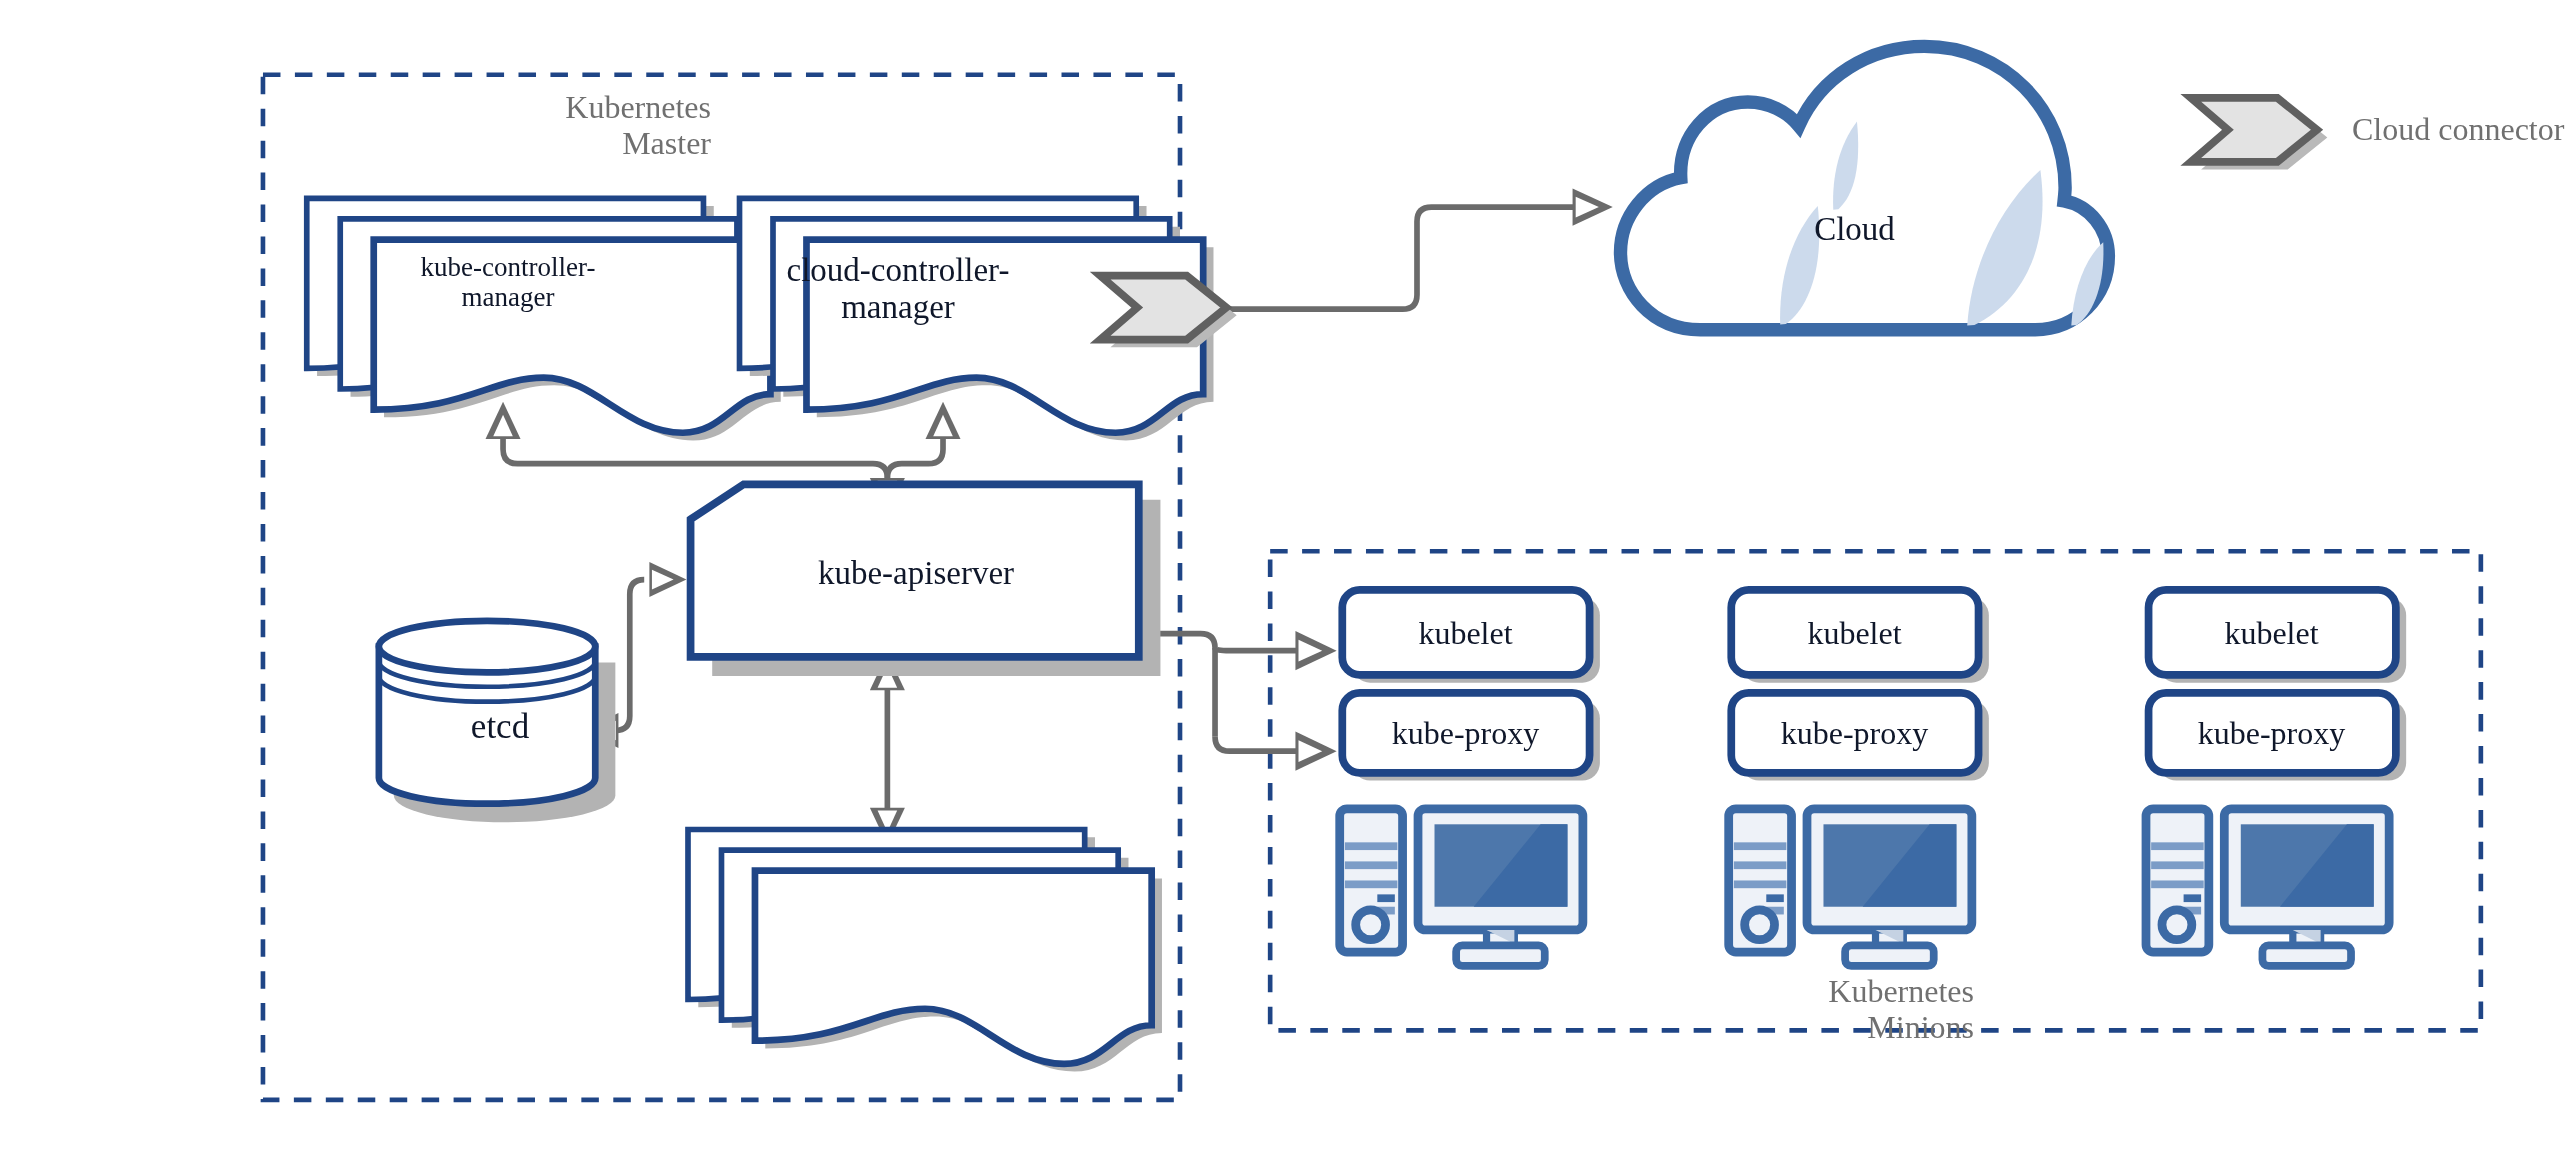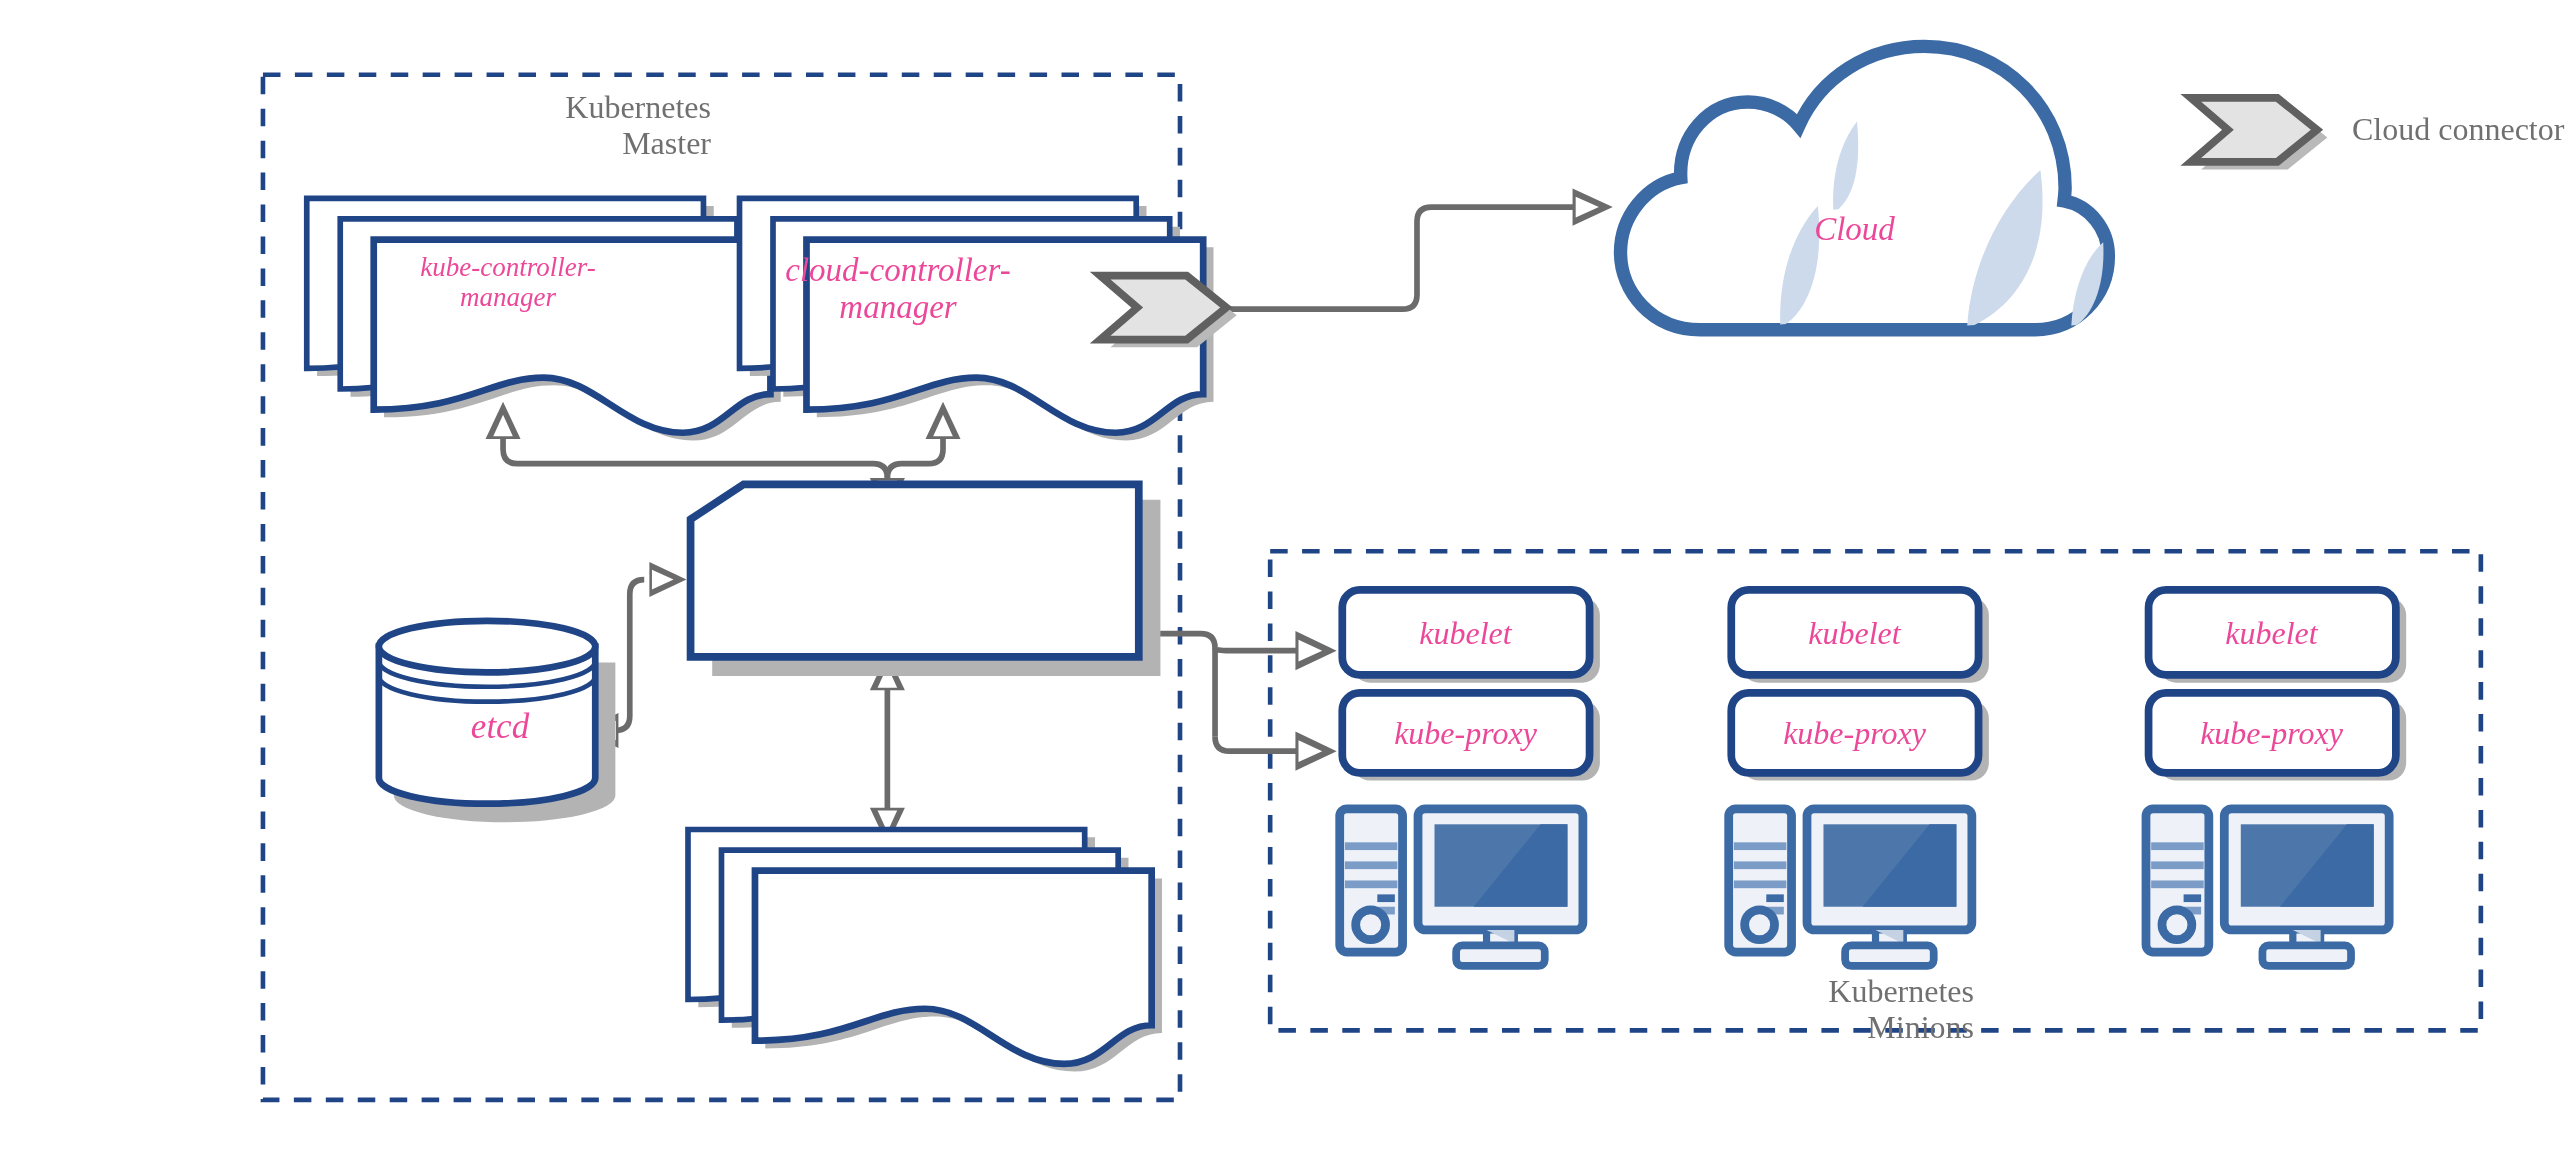--- a/index.html
+++ b/index.html
@@ -11,21 +11,21 @@
   #stage{position:relative;width:2665px;height:1153px;overflow:hidden;background:#fff;}
   #diagram{position:absolute;left:0;top:0;width:2665px;height:1153px;}
   .lbl{
     position:absolute;
     font-family:"Liberation Serif", serif;
     text-align:center;
     white-space:pre-line;
     line-height:1.12;
     pointer-events:none;
   }
-  .lbl-blue{color:#ec4899;font-style:italic;}
+  .lbl-blue{color:#0f172a;}
   .lbl-gray{color:#707070;text-align:right;}
 </style>
 </head>
 <body>
 
 <div id="stage">
 
 <svg id="diagram" viewBox="0 0 5172 2238" xmlns="http://www.w3.org/2000/svg">
 
   <defs>
@@ -236,20 +236,21 @@
 
 <div class="lbl lbl-gray" style="left:1613px;top:974px;width:361px;font-size:32px;">Kubernetes
 Minions</div>
 
 <div class="lbl lbl-blue" style="left:343px;top:252px;width:330px;font-size:27px;">kube-controller-
 manager</div>
 
 <div class="lbl lbl-blue" style="left:733px;top:252px;width:330px;font-size:33px;">cloud-controller-
 manager</div>
 
+<div class="lbl lbl-blue" style="left:710px;top:555px;width:412px;font-size:33px;">kube-apiserver</div>
 
 <div class="lbl lbl-blue" style="left:392px;top:707px;width:216px;font-size:35px;">etcd</div>
 
 
 <div class="lbl lbl-blue" style="left:1710px;top:211px;width:289px;font-size:33px;">Cloud</div>
 
 <div class="lbl lbl-gray" style="left:2352px;top:112px;width:371px;font-size:32px;text-align:left;">Cloud connector</div>
 
 <div class="lbl lbl-blue" style="left:1342px;top:616px;width:247px;font-size:32px;">kubelet</div>
 <div class="lbl lbl-blue" style="left:1731px;top:616px;width:247px;font-size:32px;">kubelet</div>

